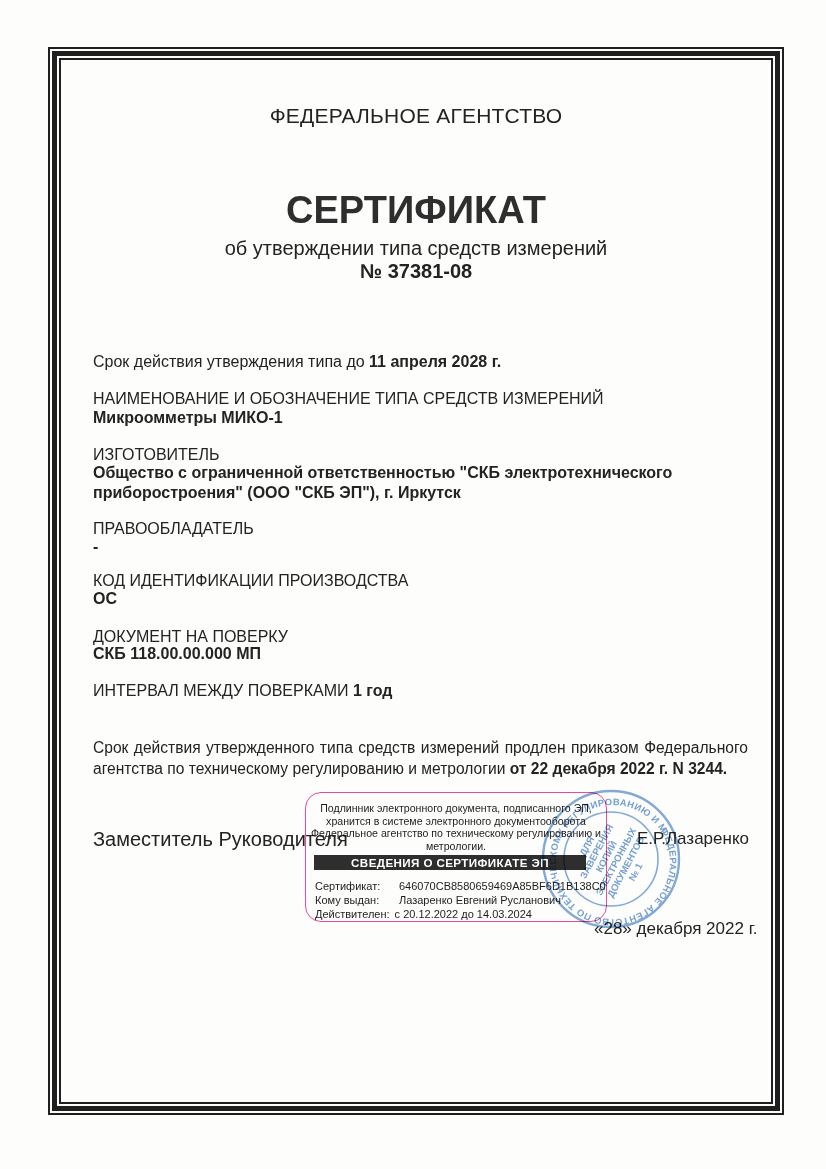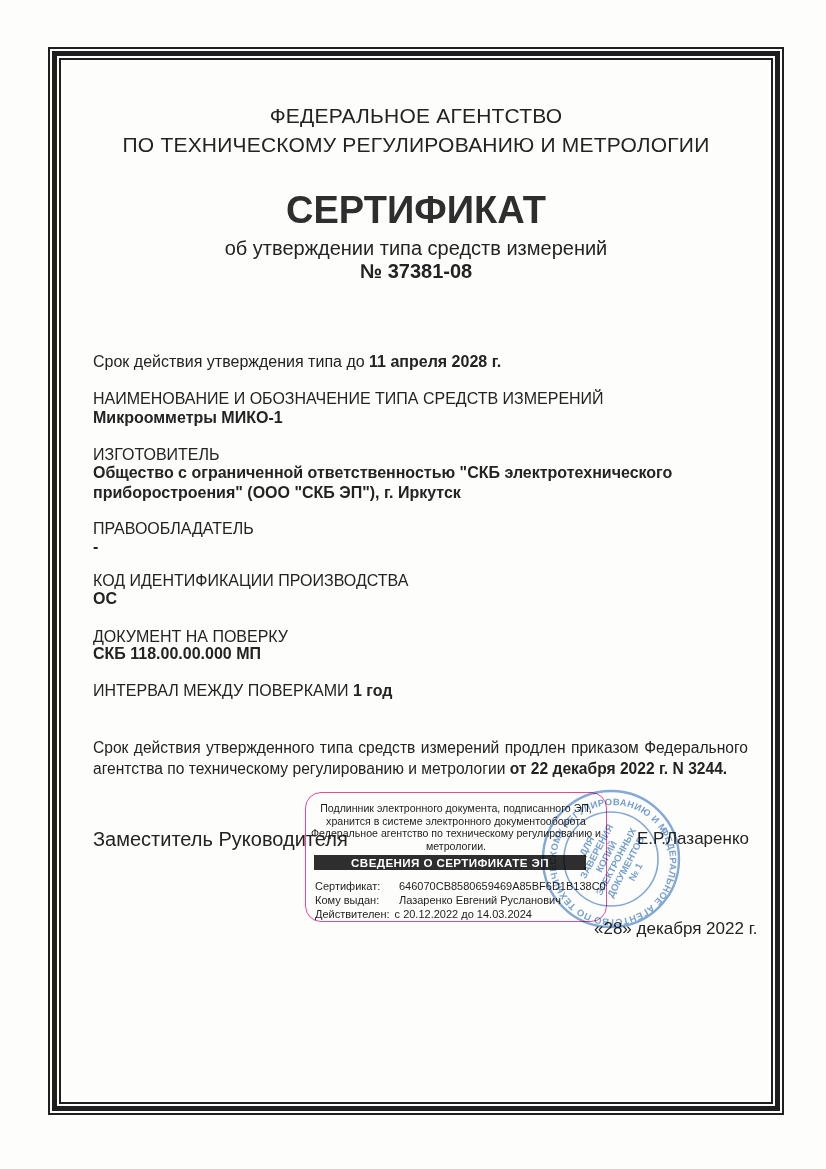--- a/index.html
+++ b/index.html
@@ -81,21 +81,20 @@
   }
 </style>
 </head>
 <body>
 
 <div class="page">
   <div class="frame"></div>
 
   <div class="abs center agency">
     <div>ФЕДЕРАЛЬНОЕ АГЕНТСТВО</div>
-    <div>ПО ТЕХНИЧЕСКОМУ РЕГУЛИРОВАНИЮ И МЕТРОЛОГИИ</div>
   </div>
   <div class="abs center cert-subtitle">об утверждении типа средств измерений</div>
   <div class="abs center cert-title">СЕРТИФИКАТ</div>
   <div class="abs center cert-number">№ 37381-08</div>
 
   <div class="abs body-line" style="top:352px;"><span>Срок действия утверждения типа до </span><span class="b">11 апреля 2028 г.</span></div>
 
   <div class="abs sec-label" style="top:389px;">НАИМЕНОВАНИЕ И ОБОЗНАЧЕНИЕ ТИПА СРЕДСТВ ИЗМЕРЕНИЙ</div>
   <div class="abs sec-value" style="top:408px;">Микроомметры МИКО-1</div>
 

